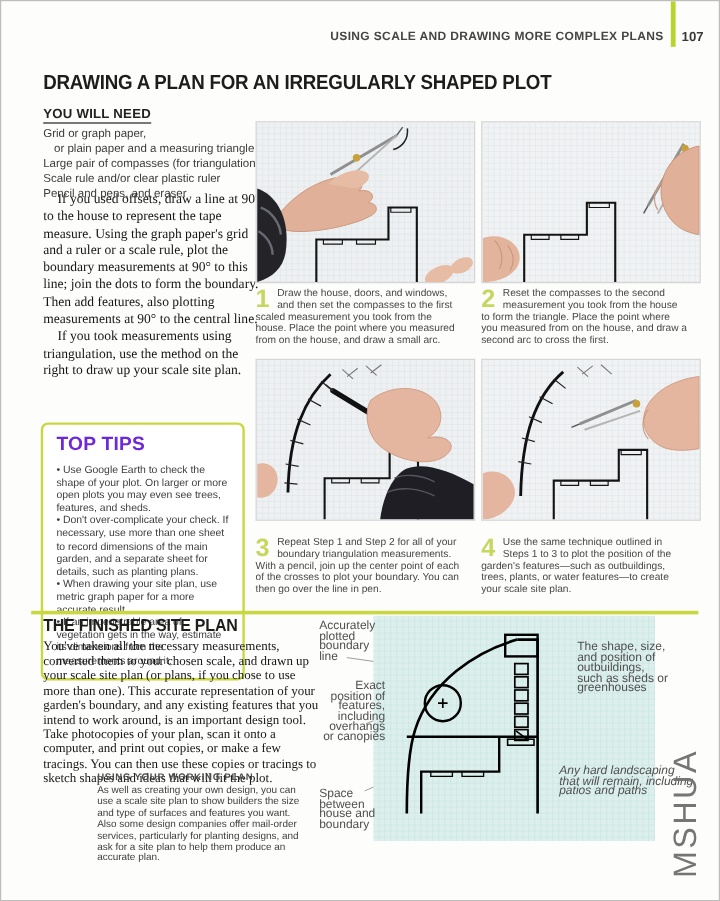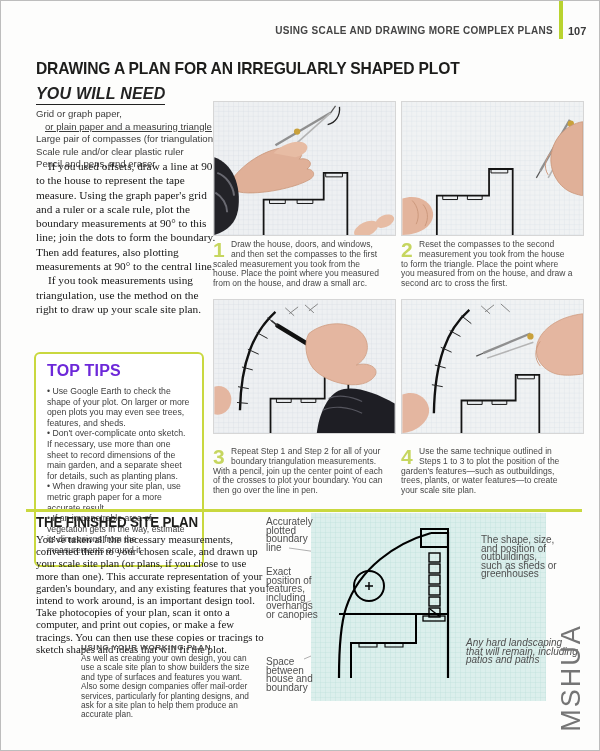--- a/index.html
+++ b/index.html
@@ -12,26 +12,26 @@
   .abs{position:absolute;}
   
   .hdr-title{font-size:10px;font-weight:bold;color:#454545;letter-spacing:.3px;}
   .hdr-bar{width:4px;height:38px;background:#b9d32f;}
   .hdr-num{font-size:11px;font-weight:bold;color:#3a3a3a;}
   
   .big-title{font-size:17px;font-weight:bold;color:#1d1d1b;letter-spacing:-.2px;
     transform:scaleX(.92);transform-origin:0 50%;white-space:nowrap;}
   .sec-title{font-size:14.5px;font-weight:bold;color:#1d1d1b;letter-spacing:-.2px;
     transform:scaleX(.92);transform-origin:0 50%;white-space:nowrap;}
-  .ywn-head{font-size:16px;font-weight:bold;color:#222;border-bottom:1.5px solid #222;
-    padding-bottom:1px;display:inline-block;letter-spacing:.2px;font-style:italic;}
+  .ywn-head{font-size:11px;font-weight:bold;color:#222;border-bottom:1.5px solid #222;
+    padding-bottom:1px;display:inline-block;letter-spacing:.2px;}
   .sub-head{font-size:8px;font-weight:bold;color:#4c4c4c;letter-spacing:.6px;}
   
   .ywn-list{font-size:9.6px;line-height:12.5px;color:#3c3c3c;}
-  .ywn-list div.ind{padding-left:9px;text-decoration:underline;}
+  .ywn-list div.ind{padding-left:9px;}
   .serif{font-family:"Liberation Serif",serif;color:#161616;}
   .intro{font-size:11.3px;line-height:14.3px;width:181px;}
   .intro p{margin:0;}
   .intro p.ind{text-indent:12px;}
   .fin-body{font-size:10.8px;line-height:12.2px;width:233px;}
   .small-body{font-size:8.3px;line-height:9.4px;color:#3e3e3e;width:170px;}
   
   .tips-box{width:170px;border:2px solid #c9d83f;border-radius:6px;background:#fff;
     padding:8px 11px 9px 11px;box-sizing:border-box;}
   .tips-head{font-size:16px;font-weight:bold;color:#6d28d9;letter-spacing:.2px;margin-bottom:6px;}
@@ -74,21 +74,21 @@
   </div>
 
   <div class="abs serif intro" style="left:35px;top:158px;">
     <p class="ind">If you used offsets, draw a line at 90° to the house to represent the tape measure. Using the graph paper's grid and a ruler or a scale rule, plot the boundary measurements at 90° to this line; join the dots to form the boundary. Then add features, also plotting measurements at 90° to the central line.</p>
     <p class="ind">If you took measurements using triangulation, use the method on the right to draw up your scale site plan.</p>
   </div>
 
   <div class="abs tips-box" style="left:33px;top:351px;">
     <div class="tips-head">TOP TIPS</div>
     <div class="tip">Use Google Earth to check the shape of your plot. On larger or more open plots you may even see trees, features, and sheds.</div>
-    <div class="tip">Don't over-complicate onto sketch. If necessary, use more than one sheet to record dimensions of the main garden, and a separate sheet for details, such as planting plans.</div>
+    <div class="tip">Don't over-complicate your check. If necessary, use more than one sheet to record dimensions of the main garden, and a separate sheet for details, such as planting plans.</div>
     <div class="tip">When drawing your site plan, use metric graph paper for a more accurate result.</div>
     <div class="tip">If an impenetrable area of vegetation gets in the way, estimate its dimensions from the measurements around it.</div>
   </div>
 
   <svg class="abs photo" style="left:212px;top:100px;" width="183" height="135" viewBox="0 0 183 135">
     <defs>
       <pattern id="gp1" width="5" height="5" patternUnits="userSpaceOnUse">
         <rect width="5" height="5" fill="#eef0f2"></rect>
         <path d="M5,0 V5 M0,5 H5" stroke="#d3dce2" stroke-width="0.6" fill="none"></path>
       </pattern>
@@ -231,21 +231,21 @@
       <circle cx="58" cy="73" r="15" fill="none" stroke="#000" stroke-width="2"></circle>
       <path d="M54,73 h8 M58,69 v8" stroke="#000" stroke-width="1.4"></path>
 
       <path d="M28,101 H137" stroke="#000" stroke-width="2"></path>
       <rect x="112" y="103" width="22" height="5" fill="none" stroke="#000" stroke-width="1.3"></rect>
       <path d="M105,101 V130 H40 V165" fill="none" stroke="#000" stroke-width="2"></path>
       <path d="M48,130 v4 h18 v-4 M74,130 v4 h18 v-4" fill="none" stroke="#000" stroke-width="1.1"></path>
     </svg>
 
     <div class="abs dlabel" style="left:25px;top:12px;width:46px;">Accurately plotted boundary line</div>
-    <div class="abs dlabel" style="left:25px;top:62px;width:55px;">Exact position of features, including overhangs or canopies</div>
+    <div class="abs dlabel" style="left:25px;top:62px;width:55px;text-align:right;">Exact position of features, including overhangs or canopies</div>
     <div class="abs dlabel" style="left:25px;top:152px;width:50px;">Space between house and boundary</div>
     <div class="abs dlabel" style="left:240px;top:30px;width:78px;">The shape, size, and position of outbuildings, such as sheds or greenhouses</div>
     <div class="abs dlabel" style="left:225px;top:133px;width:112px;font-style:italic;">Any hard landscaping that will remain, including patios and paths</div>
   </div>
 
   <div class="abs wmark" style="left:495px;top:662px;width:150px;height:30px;">MSHUA</div>
 
 </div>
 
 </body></html>

